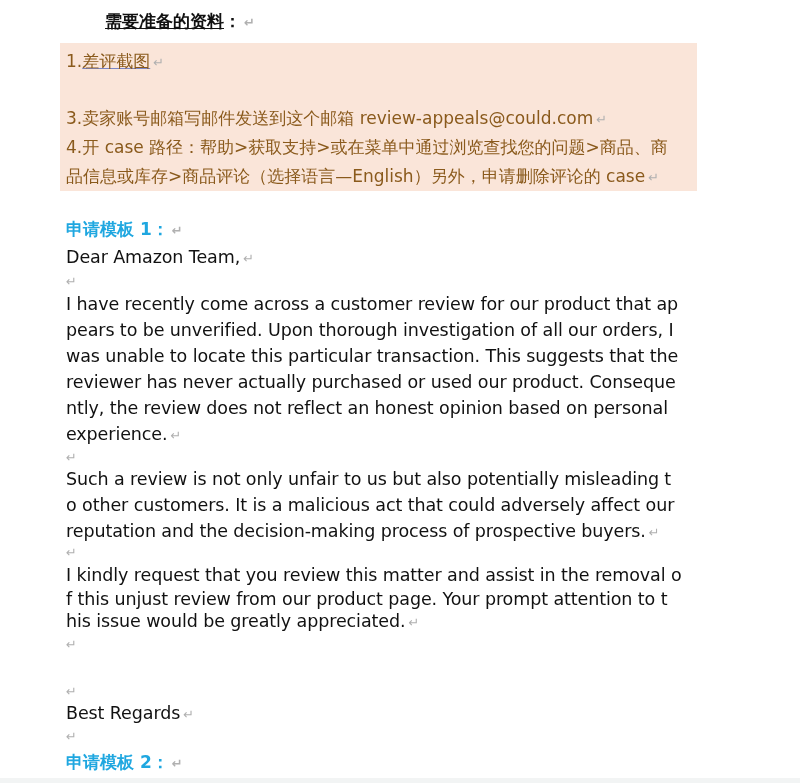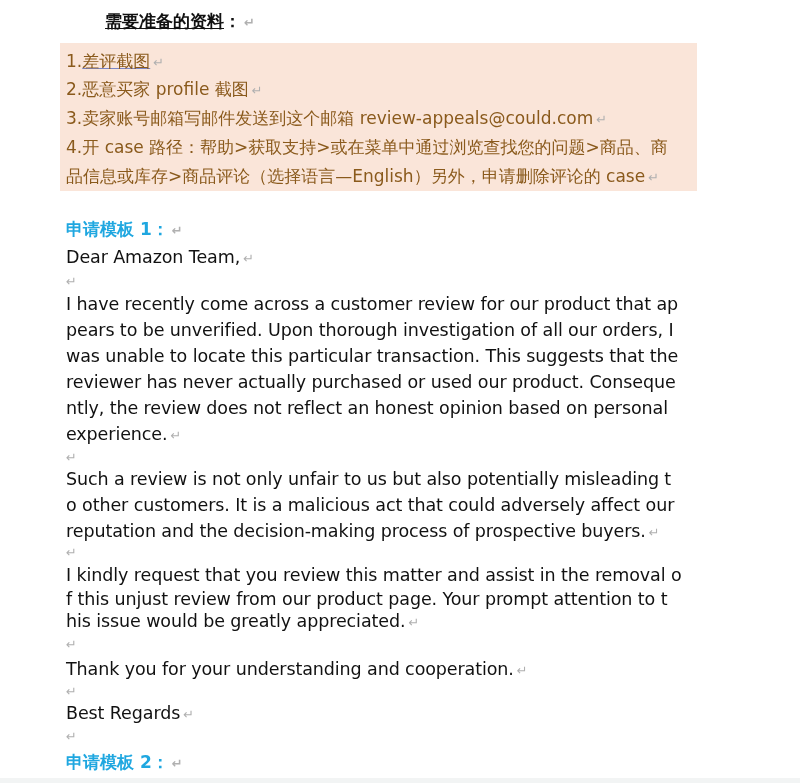--- a/index.html
+++ b/index.html
@@ -36,21 +36,20 @@
 </style>
 </head>
 <body>
 
 <div class="page">
 
   <div class="heading"><span class="u">需要准备的资料</span><span>：</span><span class="pm">↵</span></div>
 
   <div class="shaded">
     <div class="line" style="top:7px"><span>1.</span><span class="wavy">差评截图</span><span class="pm">↵</span></div>
-    <div class="line" style="top:35px"><span>2.</span><span>恶意买家 profile 截图</span><span class="pm">↵</span></div>
     <div class="line" style="top:64px"><span>3.</span><span>卖家账号邮箱写邮件发送到这个邮箱 review-appeals@could.com</span><span class="pm">↵</span></div>
     <div class="line" style="top:93px"><span>4.</span><span>开 case 路径：帮助&gt;获取支持&gt;或在菜单中通过浏览查找您的问题&gt;商品、商</span></div>
     <div class="line" style="top:122px"><span>品信息或库存&gt;商品评论（选择语言—English）另外，申请删除评论的 case</span><span class="pm">↵</span></div>
   </div>
 
   <div class="tmpl-title" style="top:218px"><span>申请模板 1：</span><span class="pm">↵</span></div>
 
   <div class="body-line" style="top:247px"><span>Dear Amazon Team,</span><span class="pm">↵</span></div>
   <div class="empty" style="top:274px">↵</div>
 
@@ -65,21 +64,20 @@
   <div class="body-line" style="top:469px">Such a review is not only unfair to us but also potentially misleading t</div>
   <div class="body-line" style="top:495px">o other customers. It is a malicious act that could adversely affect our </div>
   <div class="body-line" style="top:521px"><span>reputation and the decision-making process of prospective buyers.</span><span class="pm">↵</span></div>
   <div class="empty" style="top:545px">↵</div>
 
   <div class="body-line" style="top:565px">I kindly request that you review this matter and assist in the removal o</div>
   <div class="body-line" style="top:589px">f this unjust review from our product page. Your prompt attention to t</div>
   <div class="body-line" style="top:611px"><span>his issue would be greatly appreciated.</span><span class="pm">↵</span></div>
   <div class="empty" style="top:637px">↵</div>
 
-  <div class="body-line" style="top:659px"><span>Thank you for your understanding and cooperation.</span><span class="pm">↵</span></div>
   <div class="empty" style="top:684px">↵</div>
 
   <div class="body-line" style="top:703px"><span>Best Regards</span><span class="pm">↵</span></div>
   <div class="empty" style="top:729px">↵</div>
 
   <div class="tmpl-title" style="top:751px"><span>申请模板 2：</span><span class="pm">↵</span></div>
 
   <div class="bottom-bar"></div>
 </div>
 

